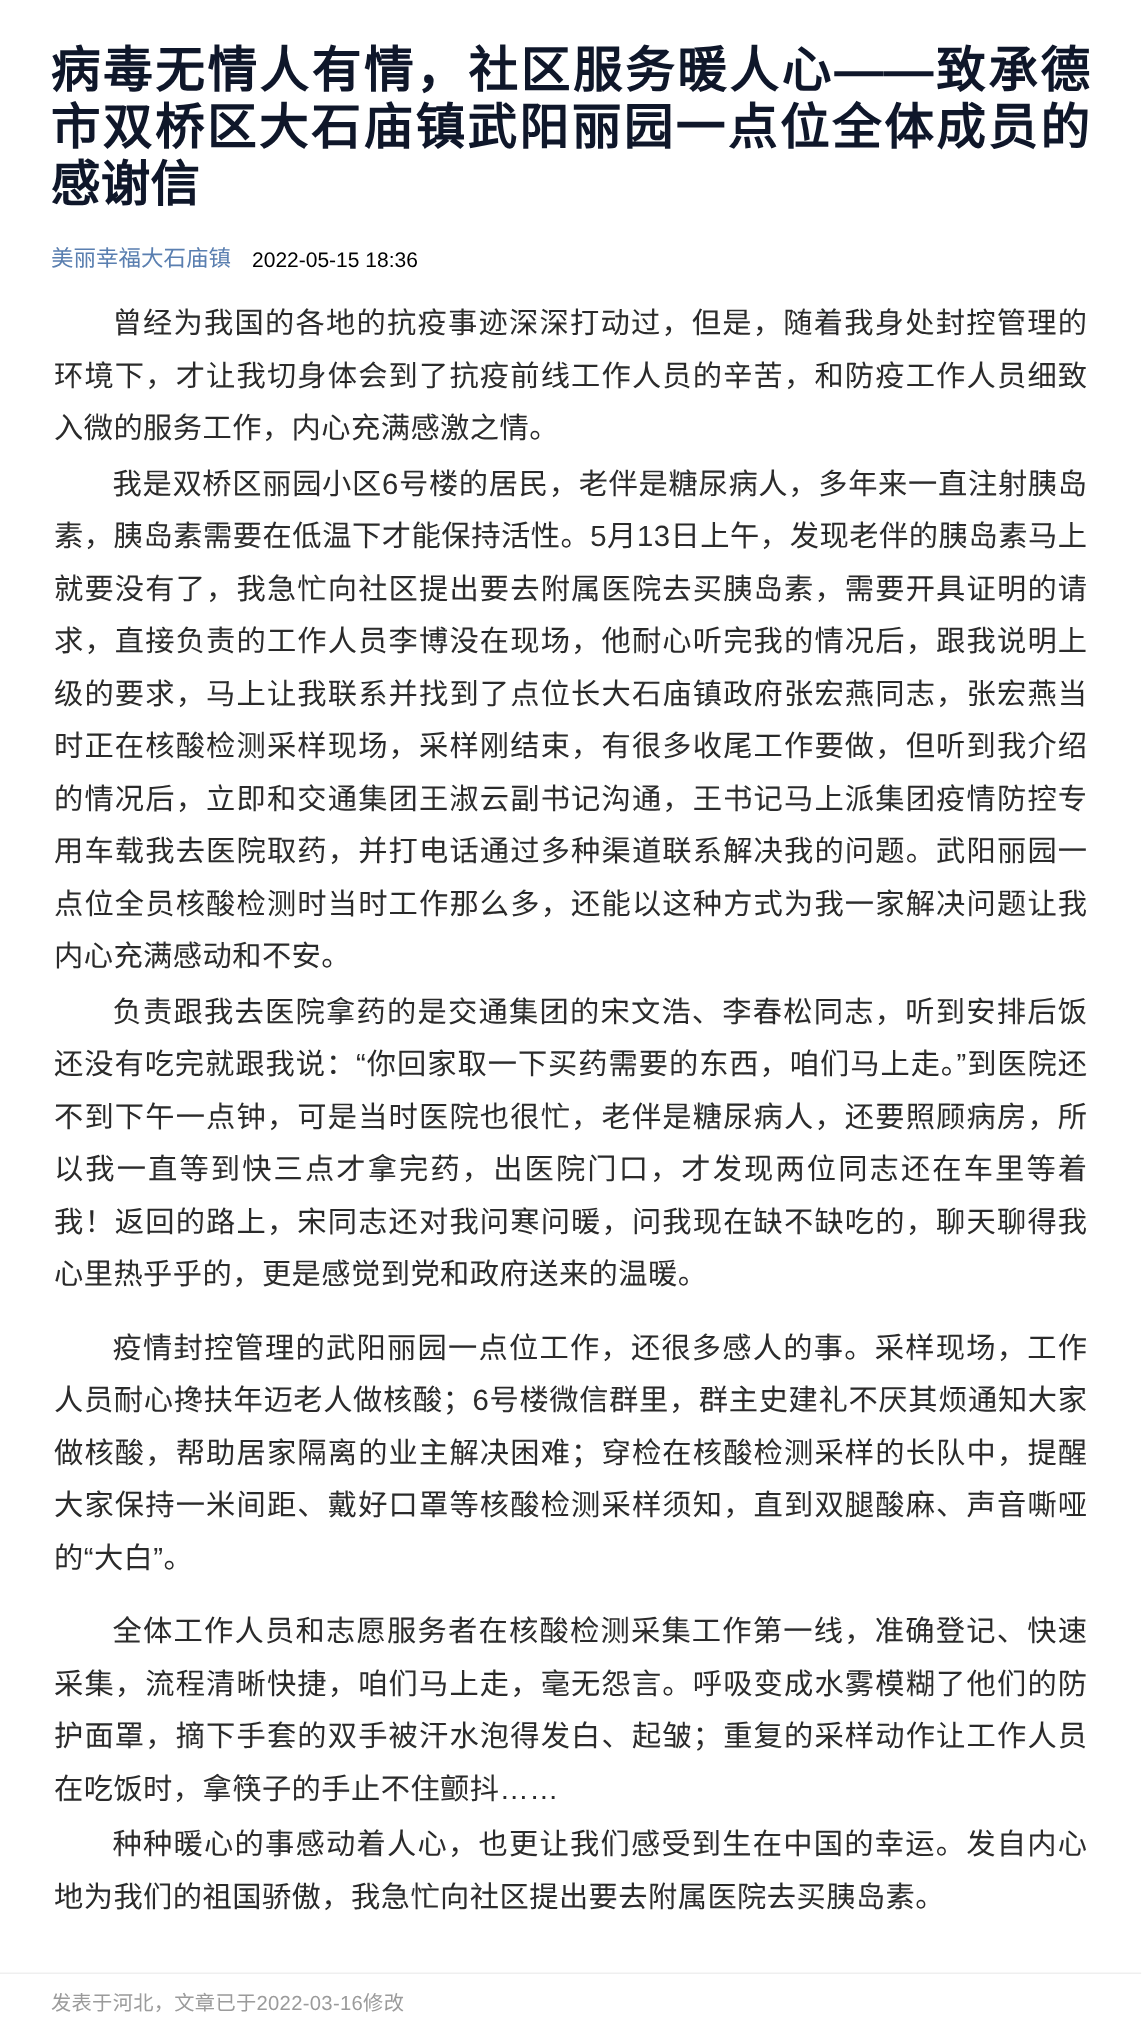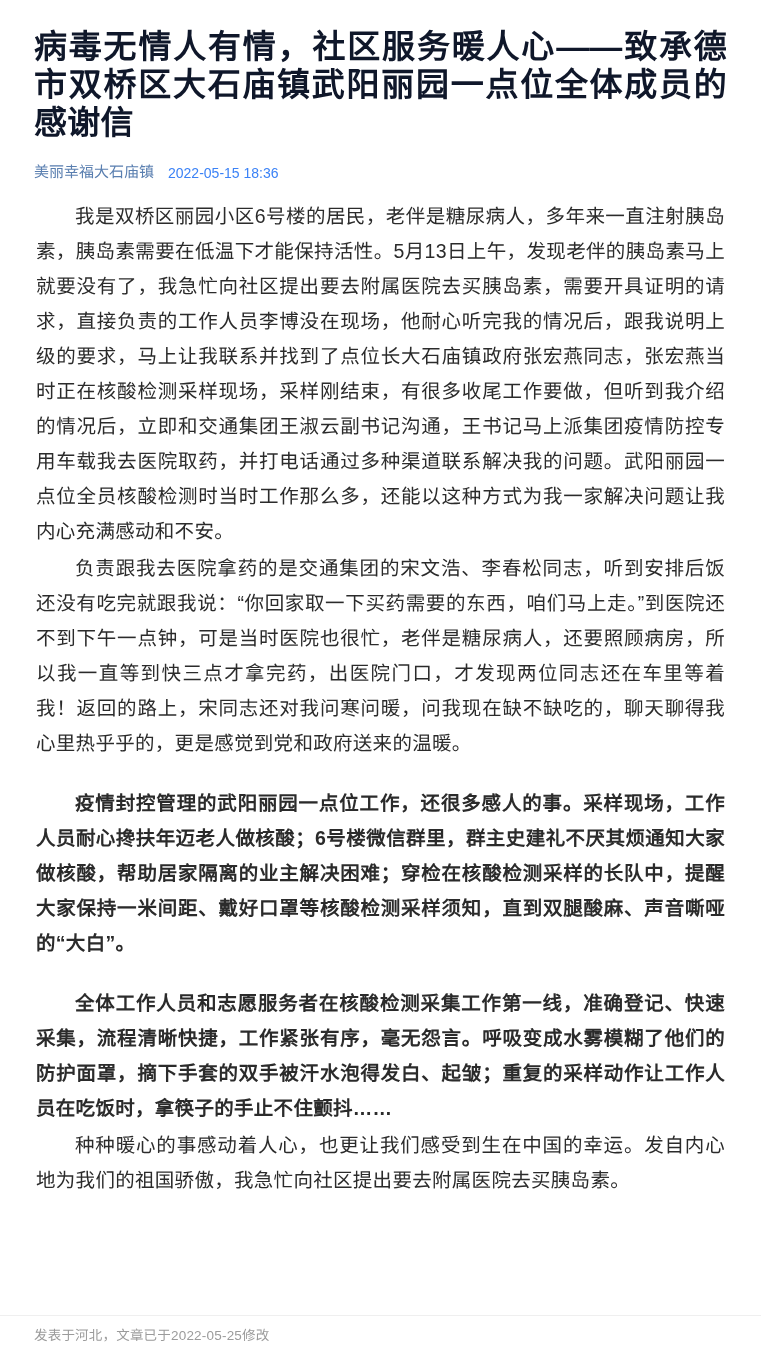--- a/index.html
+++ b/index.html
@@ -40,38 +40,37 @@
     align-items: flex-end;
     margin: 0 0 6px 0;
     font-size: 15px;
   }
   .meta-author {
     color: #5a7fb0;
     margin-right: 14px;
     cursor: pointer;
   }
   .meta-time {
-    color: #3b82f6;
+    color: #000000;
     font-size: 14px;
   }
   .body-wrap {
     padding: 12px 2px 0 2px;
   }
   .para {
     font-size: 19.5px;
     line-height: 35px;
     color: #2b2b2b;
     margin: 0 0 2px 0;
     text-align: justify;
     text-indent: 2em;
     letter-spacing: 0.3px;
   }
   .para.spaced {
-    margin-top: 25px;
-    font-weight: bold;
+    margin-top: 14px;
   }
   .para.no-indent {
     text-indent: 0;
   }
   .footer-note {
     position: absolute;
     left: 34px;
     bottom: 18px;
     font-size: 13.5px;
     color: #9b9b9b;
@@ -95,32 +94,33 @@
 
     <h1 class="article-title">病毒无情人有情，社区服务暖人心——致承德市双桥区大石庙镇武阳丽园一点位全体成员的感谢信</h1>
 
     <div class="meta-row">
       <span class="meta-author">美丽幸福大石庙镇</span>
       <span class="meta-time">2022-05-15 18:36</span>
     </div>
 
     <div class="body-wrap">
 
+      <p class="para">曾经为我国的各地的抗疫事迹深深打动过，但是，随着我身处封控管理的环境下，才让我切身体会到了抗疫前线工作人员的辛苦，和防疫工作人员细致入微的服务工作，内心充满感激之情。</p>
 
       <p class="para">我是双桥区丽园小区6号楼的居民，老伴是糖尿病人，多年来一直注射胰岛素，胰岛素需要在低温下才能保持活性。5月13日上午，发现老伴的胰岛素马上就要没有了，我急忙向社区提出要去附属医院去买胰岛素，需要开具证明的请求，直接负责的工作人员李博没在现场，他耐心听完我的情况后，跟我说明上级的要求，马上让我联系并找到了点位长大石庙镇政府张宏燕同志，张宏燕当时正在核酸检测采样现场，采样刚结束，有很多收尾工作要做，但听到我介绍的情况后，立即和交通集团王淑云副书记沟通，王书记马上派集团疫情防控专用车载我去医院取药，并打电话通过多种渠道联系解决我的问题。武阳丽园一点位全员核酸检测时当时工作那么多，还能以这种方式为我一家解决问题让我内心充满感动和不安。</p>
 
       <p class="para">负责跟我去医院拿药的是交通集团的宋文浩、李春松同志，听到安排后饭还没有吃完就跟我说：“你回家取一下买药需要的东西，咱们马上走。”到医院还不到下午一点钟，可是当时医院也很忙，老伴是糖尿病人，还要照顾病房，所以我一直等到快三点才拿完药，出医院门口，才发现两位同志还在车里等着我！返回的路上，宋同志还对我问寒问暖，问我现在缺不缺吃的，聊天聊得我心里热乎乎的，更是感觉到党和政府送来的温暖。</p>
 
       <p class="para spaced">疫情封控管理的武阳丽园一点位工作，还很多感人的事。采样现场，工作人员耐心搀扶年迈老人做核酸；6号楼微信群里，群主史建礼不厌其烦通知大家做核酸，帮助居家隔离的业主解决困难；穿检在核酸检测采样的长队中，提醒大家保持一米间距、戴好口罩等核酸检测采样须知，直到双腿酸麻、声音嘶哑的“大白”。</p>
 
-      <p class="para spaced">全体工作人员和志愿服务者在核酸检测采集工作第一线，准确登记、快速采集，流程清晰快捷，工作紧张有序，毫无怨言。呼吸变成水雾模糊了他们的防护面罩，摘下手套的双手被汗水泡得发白、起皱；重复的采样动作让工作人员在吃饭时，拿筷子的手止不住颤抖……</p>
+      <p class="para spaced">全体工作人员和志愿服务者在核酸检测采集工作第一线，准确登记、快速采集，流程清晰快捷，咱们马上走，毫无怨言。呼吸变成水雾模糊了他们的防护面罩，摘下手套的双手被汗水泡得发白、起皱；重复的采样动作让工作人员在吃饭时，拿筷子的手止不住颤抖……</p>
 
       <p class="para">种种暖心的事感动着人心，也更让我们感受到生在中国的幸运。发自内心地为我们的祖国骄傲，我急忙向社区提出要去附属医院去买胰岛素。</p>
 
 
     </div>
   </div>
 
   <div class="footer-rule"></div>
 
-  <div class="footer-note">发表于河北，文章已于2022-05-25修改</div>
+  <div class="footer-note">发表于河北，文章已于2022-03-16修改</div>
 
 </div>
 
 </body></html>

